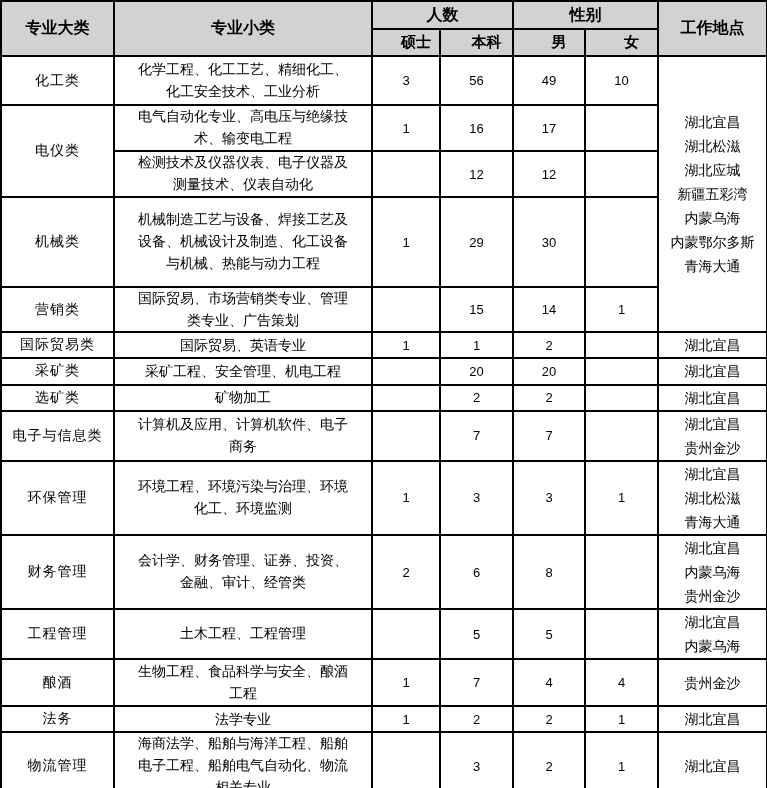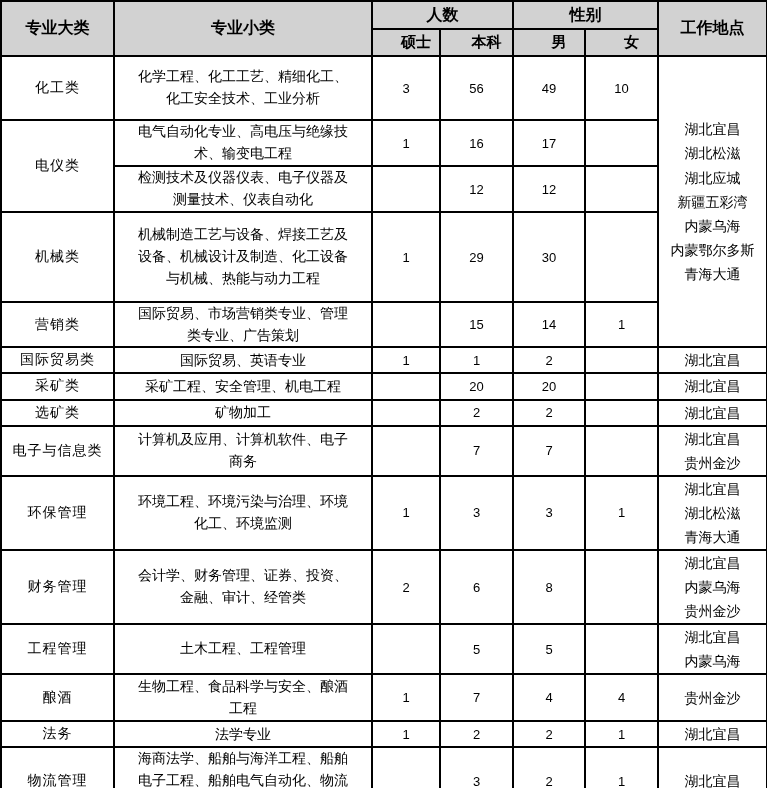--- a/index.html
+++ b/index.html
@@ -63,21 +63,21 @@
         <th rowspan="2">工作地点</th>
       </tr>
       <tr class="head-sub">
         <th>硕士</th>
         <th>本科</th>
         <th>男</th>
         <th>女</th>
       </tr>
     </thead>
     <tbody id="table-body">
-        <tr style="height: 64px; margin-top: 12px;">
+        <tr style="height: 49px; margin-top: 12px;">
           <td class="major">化工类</td>
           <td class="minor">化学工程、化工工艺、精细化工、
 化工安全技术、工业分析</td>
           <td class="num">3</td>
           <td class="num">56</td>
           <td class="num">49</td>
           <td class="num">10</td>
           <td rowspan="5" class="loc">湖北宜昌
 湖北松滋
 湖北应城

